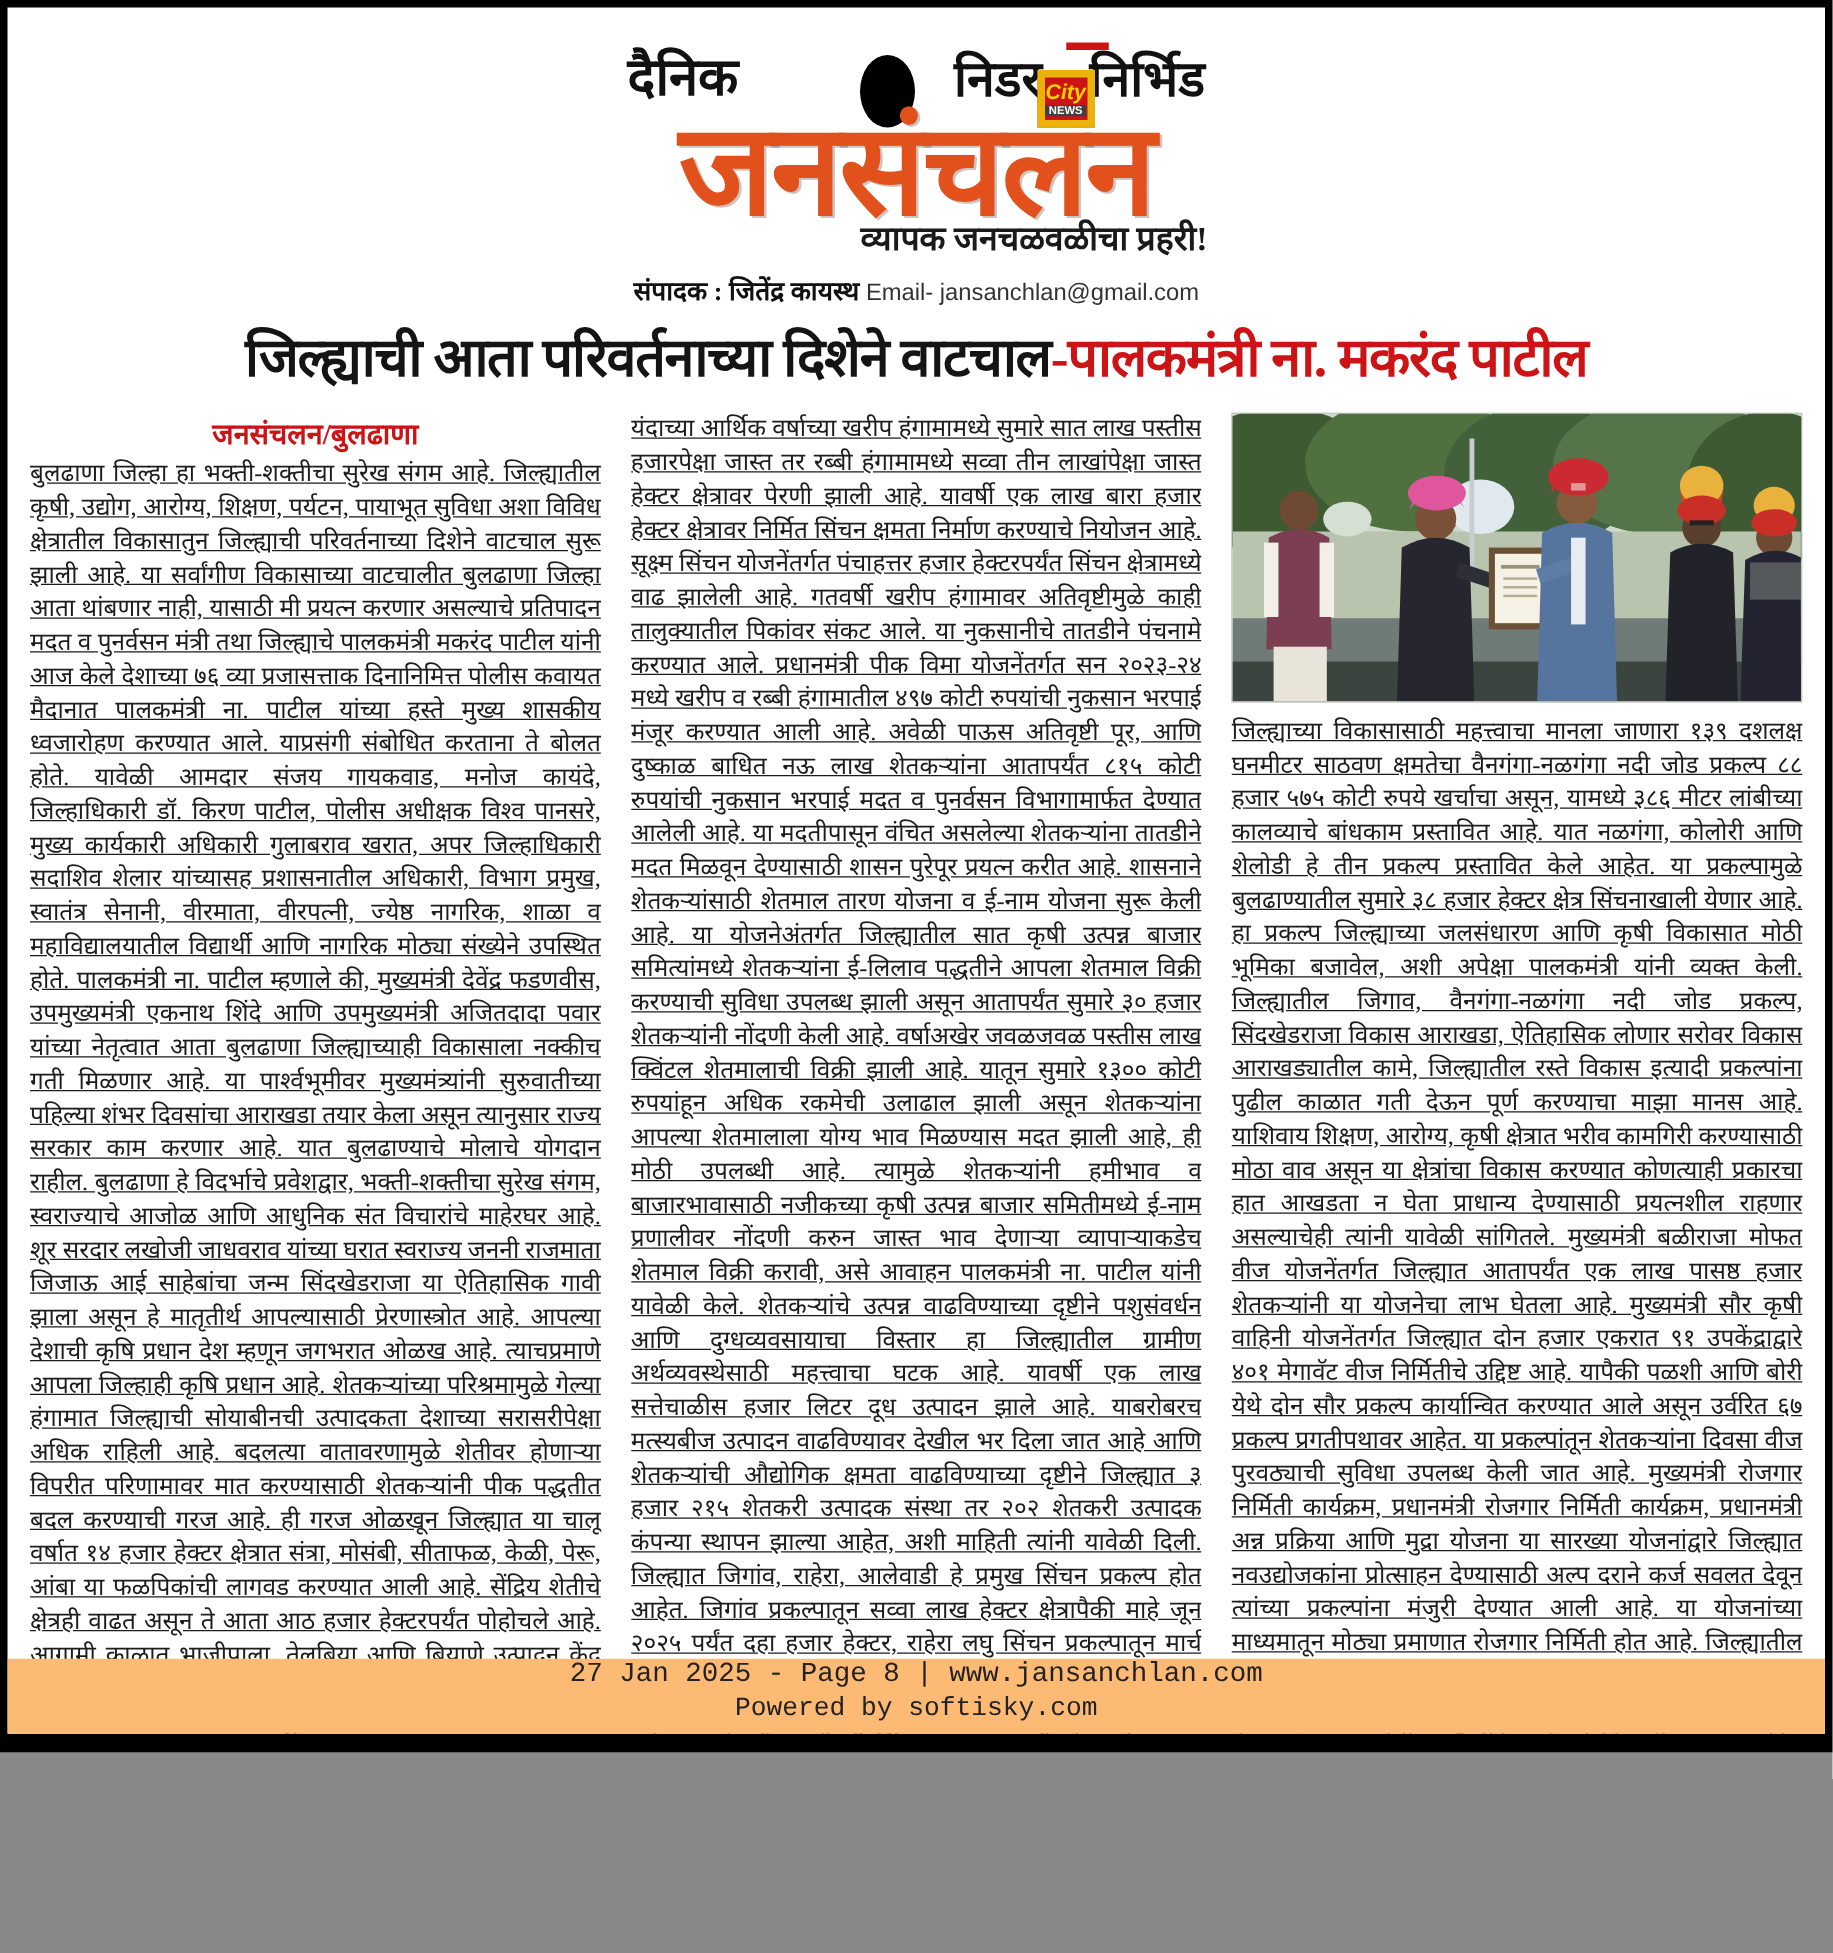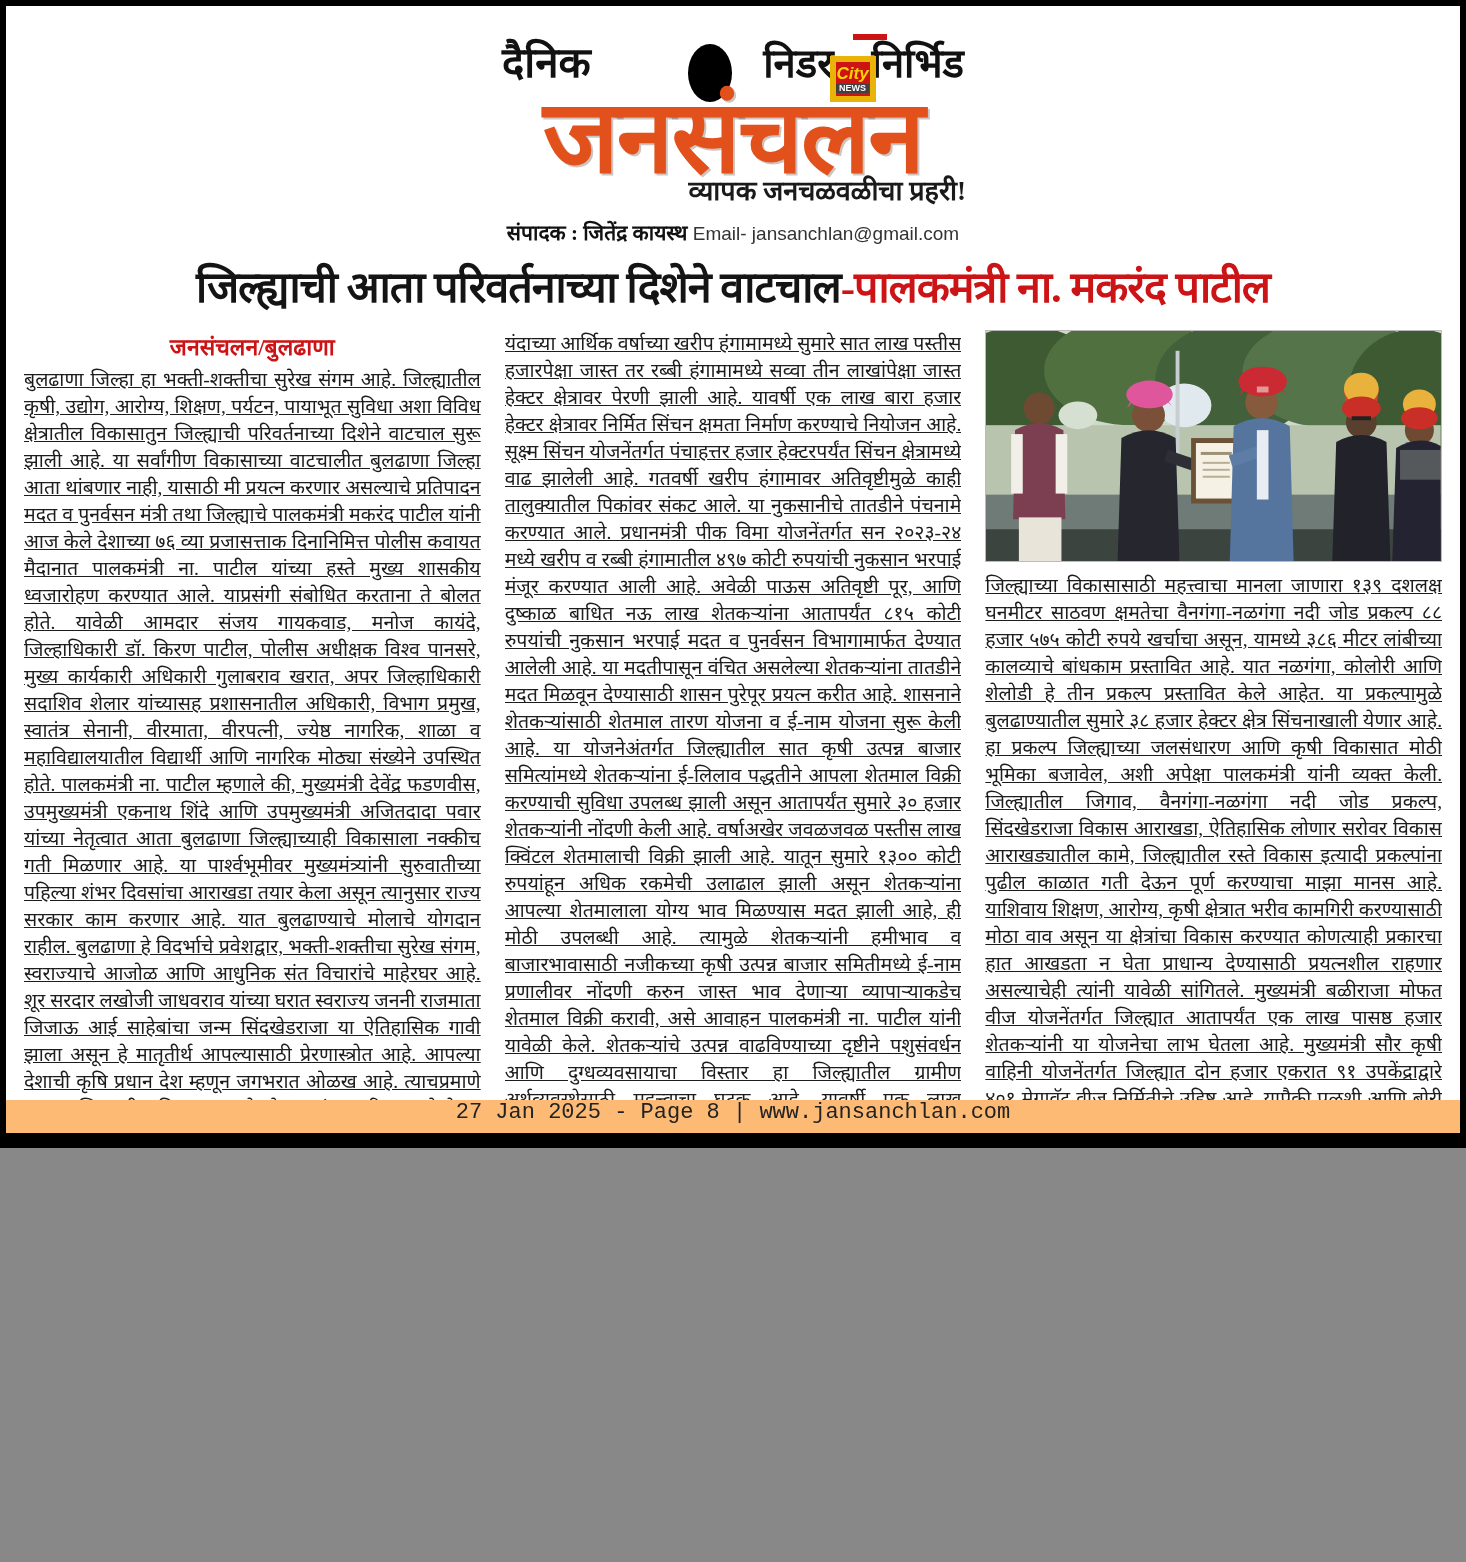--- a/index.html
+++ b/index.html
@@ -1,18 +1,18 @@
 <!DOCTYPE html>
 <html><head>
 <meta charset="utf-8">
 <style>
   * { margin:0; padding:0; box-sizing:border-box; }
   body { background:#888; font-family:"Liberation Serif", serif; }
   .page{
-    width:1466px; height:1148px; margin:0 auto; background:#ffffff;
+    width:1466px; height:1402px; margin:0 auto; background:#ffffff;
     border:6px solid #000; border-bottom-width:15px;
     position:relative; overflow:hidden;
   }
   
   .masthead{ width:470px; margin:10px auto 0 auto; position:relative; text-align:center; }
   .mast-row{ display:flex; align-items:flex-end; justify-content:space-between; padding:0 4px; }
   .mast-daily{ font-size:42px; font-weight:bold; color:#111; line-height:1; padding-bottom:6px;}
   .mast-right{ display:flex; align-items:flex-end; gap:2px; }
   .mast-fearless{ font-size:40px; font-weight:bold; color:#111; line-height:1; padding-bottom:6px;}
   .mic{ width:34px; height:120px; position:relative; margin-bottom:-46px; z-index:3;}
@@ -158,15 +158,16 @@
 
         <rect x="428" y="120" width="42" height="30" fill="#8a8f86" opacity="0.5"></rect>
       </svg>
       <div class="coltext">जिल्ह्याच्या विकासासाठी महत्त्वाचा मानला जाणारा १३९ दशलक्ष घनमीटर साठवण क्षमतेचा वैनगंगा-नळगंगा नदी जोड प्रकल्प ८८ हजार ५७५ कोटी रुपये खर्चाचा असून, यामध्ये ३८६ मीटर लांबीच्या कालव्याचे बांधकाम प्रस्तावित आहे. यात नळगंगा, कोलोरी आणि शेलोडी हे तीन प्रकल्प प्रस्तावित केले आहेत. या प्रकल्पामुळे बुलढाण्यातील सुमारे ३८ हजार हेक्टर क्षेत्र सिंचनाखाली येणार आहे. हा प्रकल्प जिल्ह्याच्या जलसंधारण आणि कृषी विकासात मोठी भूमिका बजावेल, अशी अपेक्षा पालकमंत्री यांनी व्यक्त केली. जिल्ह्यातील जिगाव, वैनगंगा-नळगंगा नदी जोड प्रकल्प, सिंदखेडराजा विकास आराखडा, ऐतिहासिक लोणार सरोवर विकास आराखड्यातील कामे, जिल्ह्यातील रस्ते विकास इत्यादी प्रकल्पांना पुढील काळात गती देऊन पूर्ण करण्याचा माझा मानस आहे. याशिवाय शिक्षण, आरोग्य, कृषी क्षेत्रात भरीव कामगिरी करण्यासाठी मोठा वाव असून या क्षेत्रांचा विकास करण्यात कोणत्याही प्रकारचा हात आखडता न घेता प्राधान्य देण्यासाठी प्रयत्नशील राहणार असल्याचेही त्यांनी यावेळी सांगितले. मुख्यमंत्री बळीराजा मोफत वीज योजनेंतर्गत जिल्ह्यात आतापर्यंत एक लाख पासष्ठ हजार शेतकऱ्यांनी या योजनेचा लाभ घेतला आहे. मुख्यमंत्री सौर कृषी वाहिनी योजनेंतर्गत जिल्ह्यात दोन हजार एकरात ९१ उपकेंद्राद्वारे ४०१ मेगावॅट वीज निर्मितीचे उद्दिष्ट आहे. यापैकी पळशी आणि बोरी येथे दोन सौर प्रकल्प कार्यान्वित करण्यात आले असून उर्वरित ६७ प्रकल्प प्रगतीपथावर आहेत. या प्रकल्पांतून शेतकऱ्यांना दिवसा वीज पुरवठ्याची सुविधा उपलब्ध केली जात आहे. मुख्यमंत्री रोजगार निर्मिती कार्यक्रम, प्रधानमंत्री रोजगार निर्मिती कार्यक्रम, प्रधानमंत्री अन्न प्रक्रिया आणि मुद्रा योजना या सारख्या योजनांद्वारे जिल्ह्यात नवउद्योजकांना प्रोत्साहन देण्यासाठी अल्प दराने कर्ज सवलत देवून त्यांच्या प्रकल्पांना मंजुरी देण्यात आली आहे. या योजनांच्या माध्यमातून मोठ्या प्रमाणात रोजगार निर्मिती होत आहे. जिल्ह्यातील औद्योगिक क्षेत्राच्या विस्ताराच्या दृष्टीने मोताळा येथे नविन एमआयडीसी प्रस्तावित करण्यात आली असून खामगांव आणि देऊळगांव राजा येथील औद्योगिक क्षेत्राचे विस्तारीकरण प्रस्तावित आहे. याद्वारे स्थानिक युवकांना नोकऱ्या व रोजगाराच्या संधी उपलब्ध करून देण्यासाठी प्रयत्न राहणार आहे.</div>
     </div>
 
   </div>
 
   <div class="footer">
     <div class="f1">27 Jan 2025 - Page 8 | www.jansanchlan.com</div>
+    <div class="f2">Powered by softisky.com</div>
   </div>
 
 </div>
 
 </body></html>

